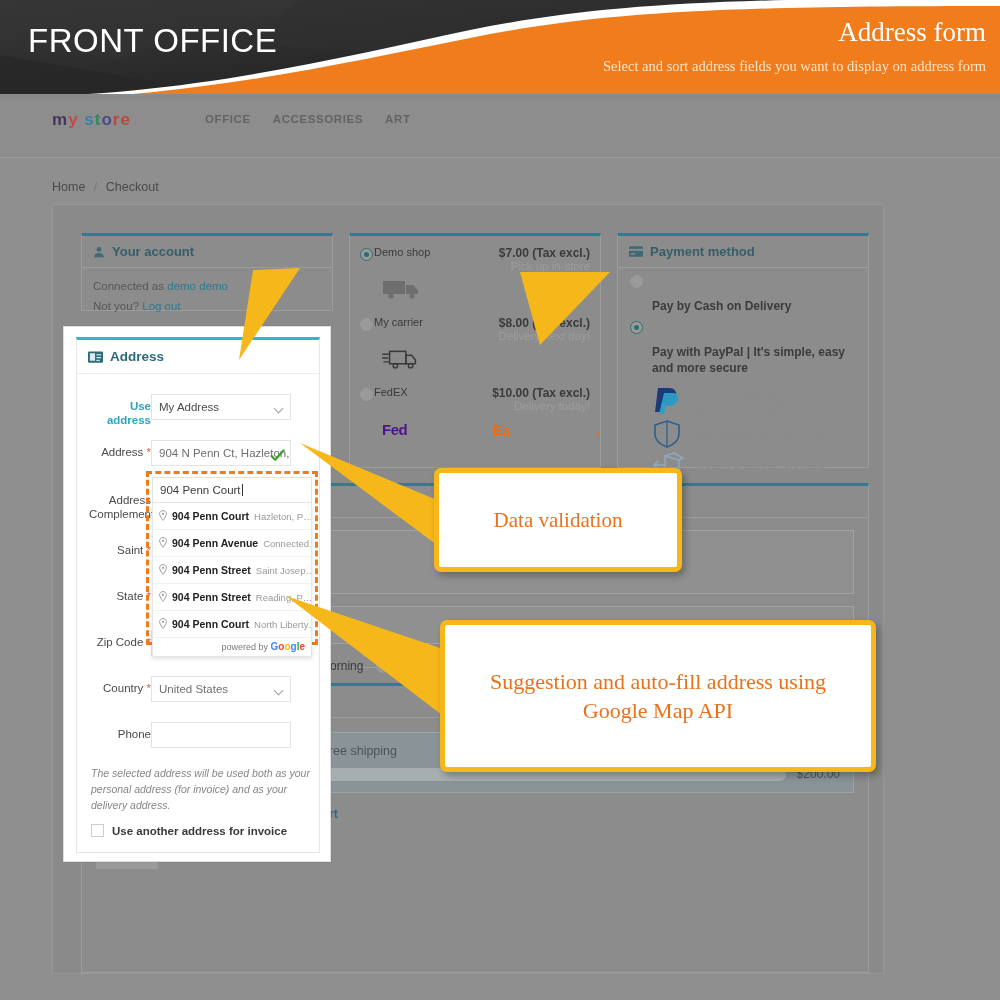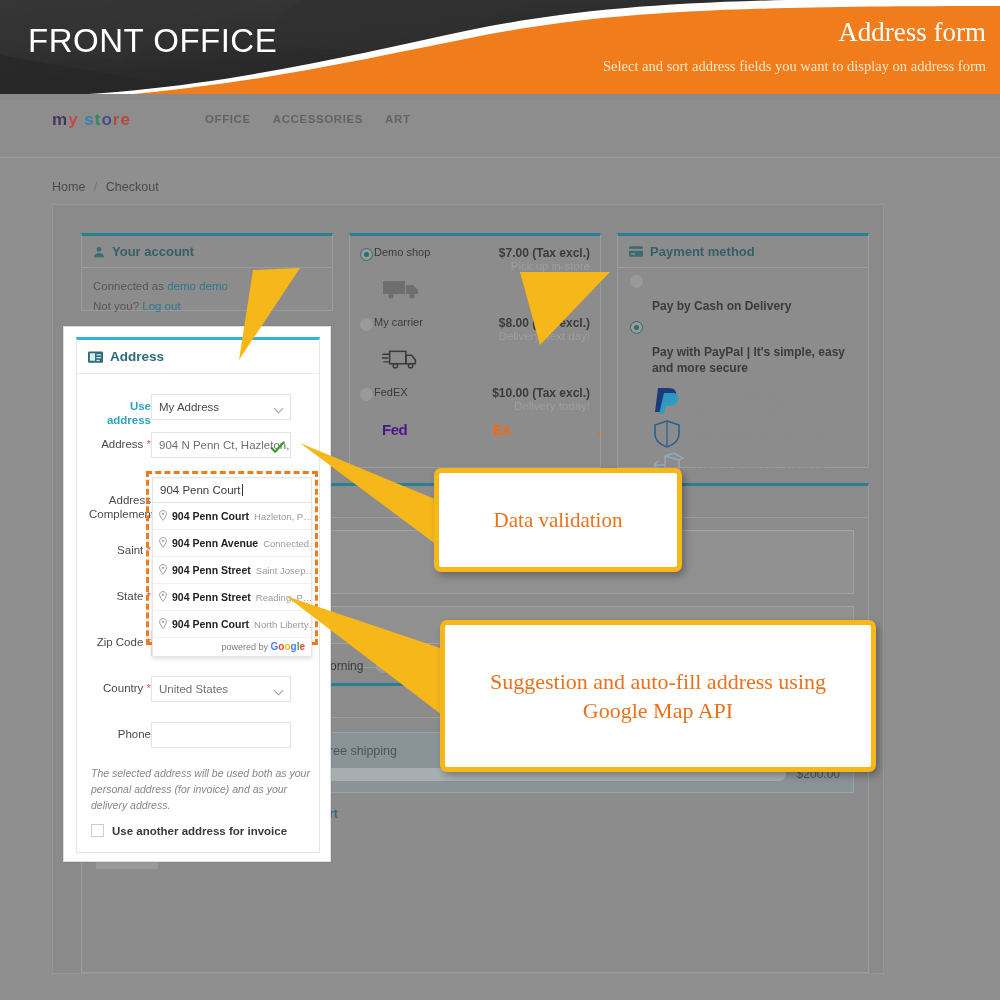--- a/index.html
+++ b/index.html
@@ -427,21 +427,21 @@
             </svg>
         </span>
         <span class="ttl">Address</span>
       </div>
 
       <div class="fld" style="top:54px">
         <div class="lb blue">Use address</div>
         <div class="inp sel dark">My Address</div>
       </div>
 
-      <div class="fld" style="top:92px">
+      <div class="fld" style="top:100px">
         <div class="lb"><span>Address</span> <span class="req">*</span></div>
         <div class="inp" style="position:relative">
           <span>904 N Penn Ct, Hazleton, P…</span>
           <span style="position:absolute;right:5px;top:5px">
             <svg width="15" height="13" viewBox="0 0 16 14">
                 <path d="M1.5 7.5 L5.5 11.5 L14.5 1.5" fill="none" stroke="#3aa02a" stroke-width="2.4" stroke-linecap="round" stroke-linejoin="round"></path>
               </svg>
           </span>
         </div>
       </div>

